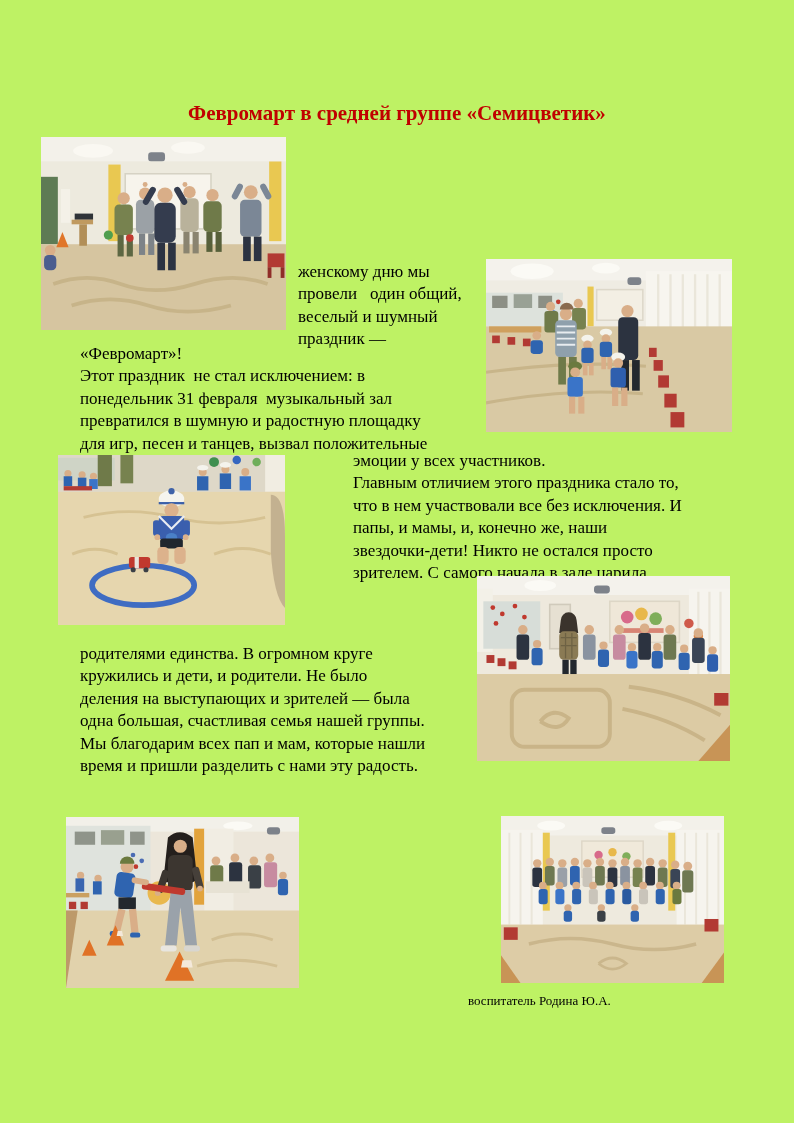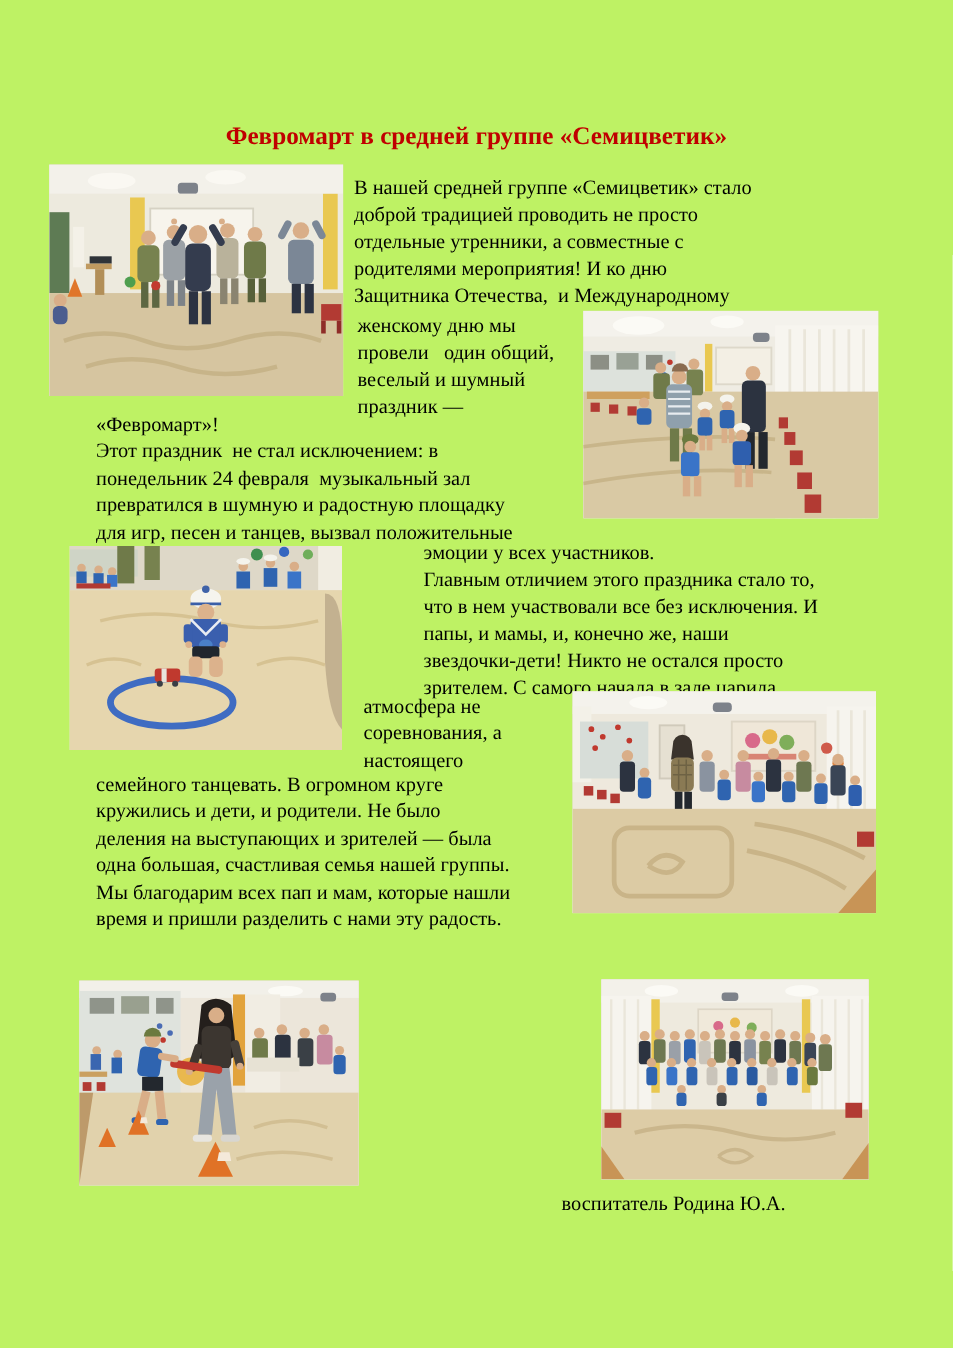--- a/index.html
+++ b/index.html
@@ -14,21 +14,21 @@
   .para{
     position:absolute;font-size:17px;line-height:22.4px;white-space:pre-wrap;
   }
   #p1{left:295px;top:146px;width:480px;}
   #p2{left:298px;top:261px;width:200px;}
   #p3{left:80px; top:343px;width:440px;}
   #p4{left:306px;top:450px;width:475px;margin-left:47px;}
   #p5{left:303px;top:578px;width:180px;}
   #p6{left:80px; top:643px;width:445px;}
   #p7{left:80px; top:773px;width:655px;letter-spacing:-0.45px;line-height:22px;}
-  .signature{position:absolute;left:468px;top:993px;font-size:17px;}
+  .signature{position:absolute;left:468px;top:993px;font-size:13px;}
   .photo{position:absolute;overflow:hidden;background:#e8e2d4;}
   .photo svg{display:block;width:100%;height:100%;}
   #photo1{left:41px; top:137px;width:245px;height:193px;}
   #photo2{left:486px;top:259px;width:246px;height:173px;}
   #photo3{left:58px; top:455px;width:227px;height:170px;}
   #photo4{left:477px;top:576px;width:253px;height:185px;}
   #photo5{left:66px; top:817px;width:233px;height:171px;}
   #photo6{left:501px;top:816px;width:223px;height:167px;}
 </style>
 </head>
@@ -91,25 +91,20 @@
         <rect x="148" y="85" width="2.5" height="7" fill="#8f2d28"></rect>
         <rect x="156.5" y="85" width="2.5" height="7" fill="#8f2d28"></rect>
       <polygon points="14,62 18,72 10,72" fill="#e0762a"></polygon>
       <circle cx="44" cy="64" r="3" fill="#4f9e4f"></circle>
         <circle cx="58" cy="66" r="2.5" fill="#c23a30"></circle>
       <circle cx="6" cy="74" r="3.5" fill="#d9ae88"></circle>
         <rect x="2" y="77" width="8" height="10" rx="3" fill="#4b5d8f"></rect>
     </svg>
   </div>
 
-  <div class="para" id="p1">В нашей средней группе «Семицветик» стало
-доброй традицией проводить не просто
-отдельные утренники, а совместные с
-родителями мероприятия! И ко дню
-Защитника Отечества,  и Международному</div>
   <div class="para" id="p2">женскому дню мы
 провели   один общий,
 веселый и шумный
 праздник —</div>
 
   <div class="photo" id="photo2">
     <svg viewBox="0 0 160 113" preserveAspectRatio="none">
       <rect width="160" height="113" fill="#efece3"></rect>
       <rect width="160" height="14" fill="#f4f2ec"></rect>
       <ellipse cx="30" cy="8" rx="14" ry="5" fill="#fbfaf5"></ellipse>
@@ -180,21 +175,21 @@
           <rect x="82" y="84" width="4" height="12" fill="#d9ae88"></rect>
           <rect x="88" y="84" width="4" height="12" fill="#d9ae88"></rect>
       </g>
       <circle cx="33" cy="50" r="2.8" fill="#d9ae88"></circle>
         <rect x="29" y="53" width="8" height="9" rx="2" fill="#2f64b0"></rect>
     </svg>
   </div>
 
   <div class="para" id="p3">«Февромарт»!
 Этот праздник  не стал исключением: в
-понедельник 24 февраля  музыкальный зал
+понедельник 31 февраля  музыкальный зал
 превратился в шумную и радостную площадку
 для игр, песен и танцев, вызвал положительные</div>
 
   <div class="photo" id="photo3">
     <svg viewBox="0 0 160 120" preserveAspectRatio="none">
       <rect width="160" height="120" fill="#e8e0ce"></rect>
       <rect width="160" height="26" fill="#ded8c8"></rect>
       <rect x="0" y="2" width="40" height="16" fill="#cfd4c6"></rect>
       <rect x="28" y="0" width="10" height="22" fill="#6f7a49"></rect>
       <rect x="44" y="0" width="9" height="20" fill="#77824f"></rect>
@@ -243,23 +238,20 @@
         <circle cx="62" cy="81" r="1.8" fill="#3a3f46"></circle>
     </svg>
   </div>
 
   <div class="para" id="p4">эмоции у всех участников.
 Главным отличием этого праздника стало то,
 что в нем участвовали все без исключения. И
 папы, и мамы, и, конечно же, наши
 звездочки-дети! Никто не остался просто
 зрителем. С самого начала в зале царила</div>
-  <div class="para" id="p5">атмосфера не
-соревнования, а
-настоящего</div>
 
   <div class="photo" id="photo4">
     <svg viewBox="0 0 160 117" preserveAspectRatio="none">
       <rect width="160" height="117" fill="#eee9dd"></rect>
       <rect width="160" height="12" fill="#f4f2ec"></rect>
       <ellipse cx="40" cy="6" rx="10" ry="3.5" fill="#fbfaf5"></ellipse>
       <rect x="74" y="6" width="10" height="5" rx="2" fill="#7d828a"></rect>
       <rect x="134" y="8" width="26" height="62" fill="#f6f4ee"></rect>
       <path d="M140 10 V68 M147 10 V68 M154 10 V68" stroke="#eae6da" stroke-width="1.4"></path>
       <rect x="0" y="8" width="10" height="40" fill="#f3f1e8"></rect>
@@ -315,21 +307,21 @@
       <rect x="0" y="62" width="160" height="55" fill="#dccba4"></rect>
       <rect x="22" y="72" width="62" height="36" rx="8" fill="none" stroke="#c9b488" stroke-width="2.5"></rect>
       <path d="M40 92 q8 -10 18 -2 q-6 10 -18 2" stroke="#c9b488" stroke-width="2.5" fill="none"></path>
       <path d="M96 70 q32 4 58 18" stroke="#c9b488" stroke-width="2.5" fill="none"></path>
       <path d="M92 84 q30 6 52 20" stroke="#c9b488" stroke-width="2.5" fill="none"></path>
       <polygon points="140,117 160,94 160,117" fill="#c89456"></polygon>
       <rect x="150" y="74" width="9" height="8" fill="#b23a33"></rect>
     </svg>
   </div>
 
-  <div class="para" id="p6">семейного танцевать. В огромном круге
+  <div class="para" id="p6">родителями единства. В огромном круге
 кружились и дети, и родители. Не было
 деления на выступающих и зрителей — была
 одна большая, счастливая семья нашей группы.
 Мы благодарим всех пап и мам, которые нашли
 время и пришли разделить с нами эту радость.</div>
 
   <div class="photo" id="photo5">
     <svg viewBox="0 0 160 117" preserveAspectRatio="none">
       <rect width="160" height="117" fill="#ece6da"></rect>
       <rect width="160" height="10" fill="#f2f0e9"></rect>

